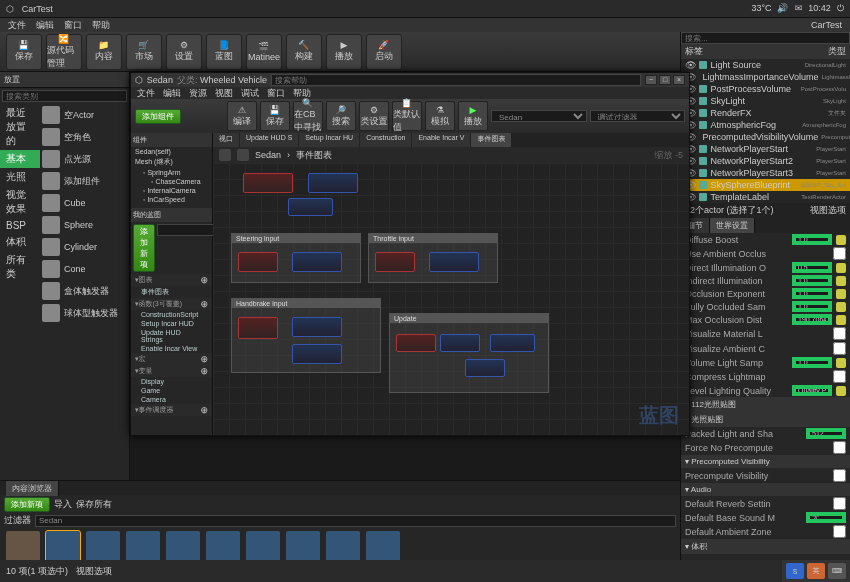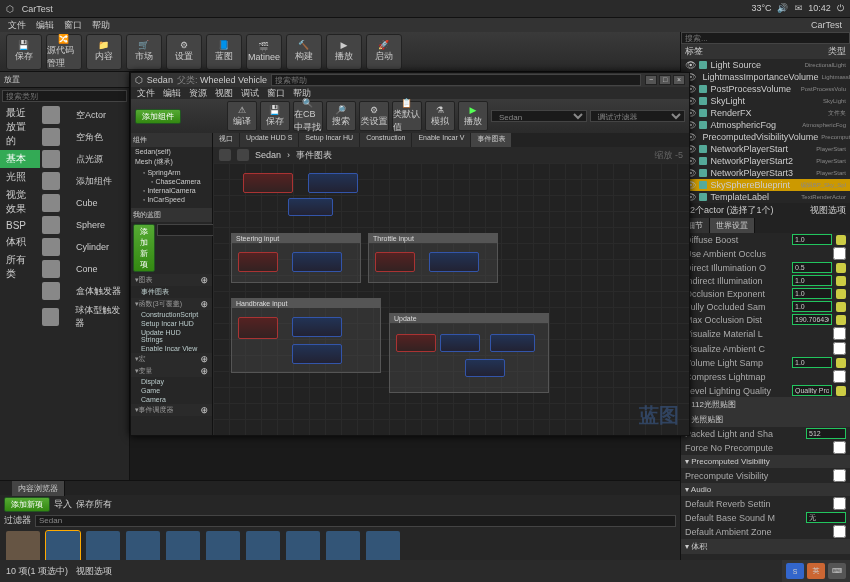--- a/index.html
+++ b/index.html
@@ -12,41 +12,41 @@
 .tool-btn { width: 36px; height: 36px; background: #444; border: 1px solid #222; border-radius: 3px; display: flex; flex-direction: column; align-items: center; justify-content: center; font-size: 7px; color:#aaa;}
 .tool-btn.play { color:#5f5; }
 .left-panel { position: absolute; top: 72px; left: 0; width: 130px; bottom: 60px; background: #262626; border-right: 1px solid #111; }
 .panel-header { background: #333; padding: 2px 4px; font-size: 8px; border-bottom: 1px solid #111; }
 .search-row { display: flex; align-items: center; padding: 2px; gap: 2px;}
 .search-input { flex: 1; background: #1a1a1a; border: 1px solid #444; color: #888; padding: 1px 3px; font-size: 8px; height: 12px;}
 .cat-list { display: flex; flex-direction: column; }
 .cat-item { padding: 2px 6px; font-size: 10px; cursor: pointer; }
 .cat-item.active { background: #3a5; color: #fff; }
 .mesh-list { display: flex; flex-direction: column; }
-.mesh-item { display: flex; align-items: center; gap: 16px; padding: 2px; cursor: pointer; }
+.mesh-item { display: flex; align-items: center; gap: 4px; padding: 2px; cursor: pointer; }
 .mesh-thumb { width: 18px; height: 18px; background: #888; border-radius: 2px; }
 .right-panel { position: absolute; top: 32px; right: 0; width: 170px; bottom: 22px; background: #262626; border-left: 1px solid #111; display: flex; flex-direction: column; }
 .outliner { flex: 0 0 auto; }
 .outliner-search { width: 100%; background: #1a1a1a; border: 1px solid #444; padding: 1px 3px; font-size: 8px; height: 12px; color: #888;}
 .outliner-header { display: flex; background: #333; font-size: 7px; padding: 1px 4px; }
 .outliner-row { display: flex; padding: 1px 4px; font-size: 7px; align-items: center; gap: 3px; cursor: pointer;}
 .outliner-row.selected { background: #c90; color: #000; }
 .outliner-icon { width: 8px; height: 8px; background: #5a9; border-radius: 1px; display: inline-block;}
 .outliner-type { margin-left: auto; color: #888; font-size: 6px;}
 .details { flex: 1; overflow-y: auto; }
 .tabs-row { display: flex; background: #222; }
 .tab { padding: 2px 6px; font-size: 8px; background: #333; border-right: 1px solid #111; cursor: pointer;}
 .tab.active { background: #444; }
 .prop-row { display: flex; align-items: center; padding: 1px 4px; gap: 4px; font-size: 7px;}
 .prop-label { flex: 1; color: #aaa;}
-.prop-input { width: 40px; background: #1a1a1a; border: 1px solid #22c55e; color: #ccc; padding: 0 2px; font-size: 7px; height: 11px;}
+.prop-input { width: 40px; background: #1a1a1a; border: 4px solid #22c55e; color: #ccc; padding: 0 2px; font-size: 7px; height: 11px;}
 .prop-reset { width: 10px; height: 10px; background: #cc4; border-radius: 2px; cursor: pointer;}
 .section-head { background: #333; padding: 2px 4px; font-size: 8px; display: flex; align-items: center; gap: 3px; cursor: pointer;}
 .bottom-strip { position: absolute; bottom: 22px; left: 0; right: 170px; height: 80px; background: #262626; border-top: 1px solid #111;}
-.bottom-tabs { display: flex; background: #222; height: 14px; align-items: center; padding: 0 12px;}
+.bottom-tabs { display: flex; background: #222; height: 14px; align-items: center; padding: 0 6px;}
 .green-btn { background: linear-gradient(#5a3,#381); color: #fff; padding: 1px 6px; border-radius: 2px; font-size: 8px; cursor: pointer; border: 1px solid #252;}
 .asset-row { display: flex; gap: 2px; padding: 4px; }
 .asset-item { width: 38px; display: flex; flex-direction: column; align-items: center; font-size: 6px; text-align: center; cursor: pointer;}
 .asset-thumb { width: 34px; height: 34px; background: #555; border-radius: 2px; margin-bottom: 2px;}
 .asset-item.selected .asset-thumb { outline: 1px solid #fa0; }
 .statusbar { position: absolute; bottom: 0; left: 0; right: 0; height: 22px; background: #2a2a2a; display: flex; align-items: center; padding: 0 6px; font-size: 8px; gap: 8px;}
 .statusbar-right { margin-left: auto; display: flex; gap: 4px; align-items: center;}
 
 .bp-window { position: absolute; top: 72px; left: 130px; width: 560px; height: 364px; background: #2b2b2b; border: 1px solid #111; display: flex; flex-direction: column; box-shadow: 0 0 8px #000;}
 .bp-title { height: 14px; background: #333; display: flex; align-items: center; padding: 0 4px; gap: 4px;}

